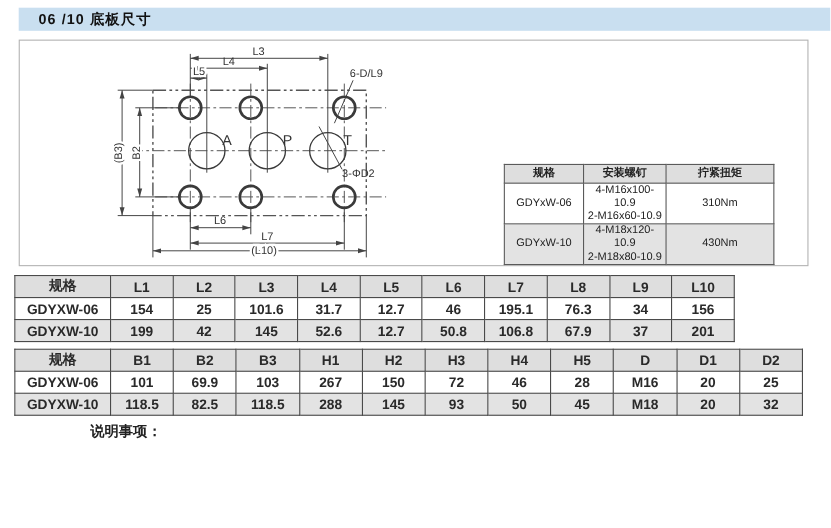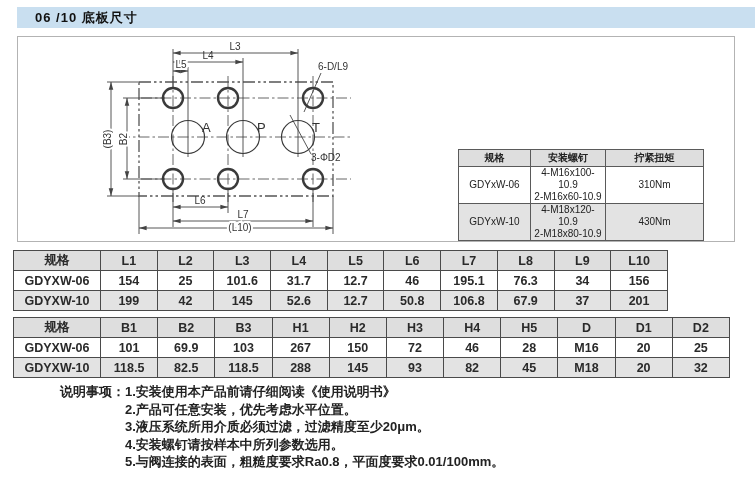--- a/index.html
+++ b/index.html
@@ -48,21 +48,21 @@
     padding:0;white-space:pre-line;
   }
   .dim-table th{background:#dedede;font-weight:600;}
   .dim-table tr{height:20px;}
   .dim-table tbody tr:nth-child(2){background:#e3e3e3;}
   .dim-table th:first-child,.dim-table td:first-child{width:86px;}
   #table-l{left:13px;top:250px;width:655px;border:1.5px solid #3a3a3a;}
   #table-bh{left:13px;top:317px;width:717px;border:1.5px solid #3a3a3a;}
   
   .notes{
-    position:absolute;left:60px;top:383px;display:flex;align-items:flex-start;
+    position:absolute;left:82px;top:383px;display:flex;align-items:flex-start;
     font-size:13px;font-weight:600;color:#222;line-height:17.5px;
   }
   .notes .lbl{white-space:nowrap;}
   .note-items div{white-space:nowrap;}
 </style>
 </head>
 <body>
 
 <div class="title-bar">
   <span class="t">06 /10 底板尺寸</span>
@@ -262,31 +262,24 @@
         <td>25</td>
       </tr>
       <tr>
         <td>GDYXW-10</td>
         <td>118.5</td>
         <td>82.5</td>
         <td>118.5</td>
         <td>288</td>
         <td>145</td>
         <td>93</td>
-        <td>82</td>
+        <td>50</td>
         <td>45</td>
         <td>M18</td>
         <td>20</td>
         <td>32</td>
       </tr>
     </tbody>
 </table>
 
 <div class="notes">
   <span class="lbl">说明事项：</span>
-  <div class="note-items">
-    <div>1.安装使用本产品前请仔细阅读《使用说明书》</div>
-    <div>2.产品可任意安装，优先考虑水平位置。</div>
-    <div>3.液压系统所用介质必须过滤，过滤精度至少20μm。</div>
-    <div>4.安装螺钉请按样本中所列参数选用。</div>
-    <div>5.与阀连接的表面，粗糙度要求Ra0.8，平面度要求0.01/100mm。</div>
-  </div>
 </div>
 
 </body></html>

